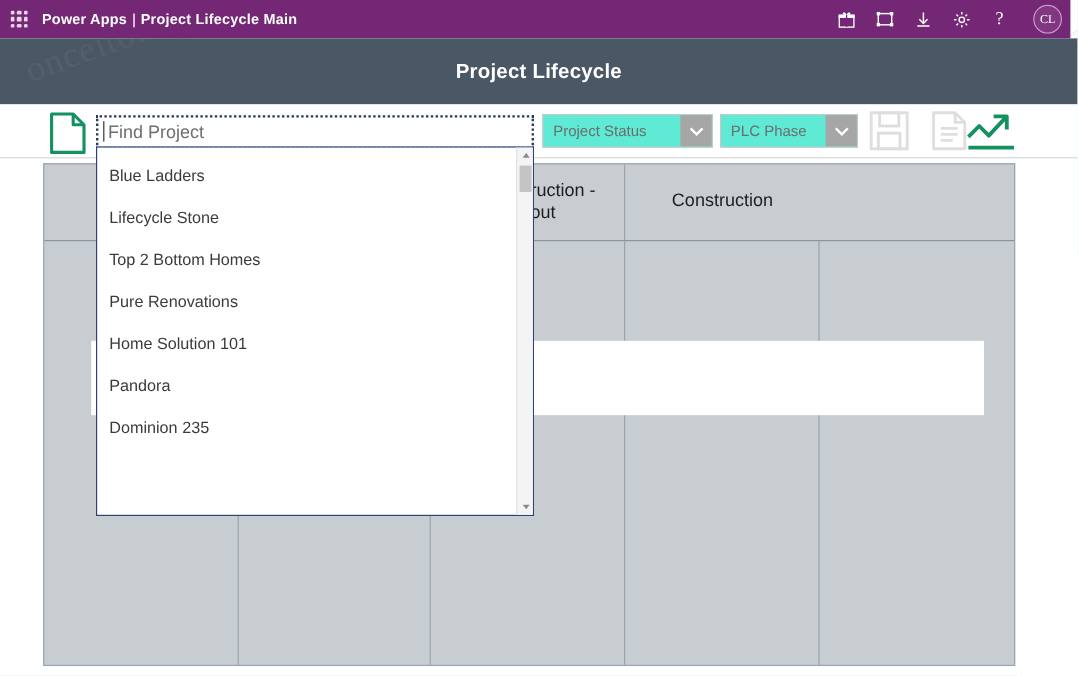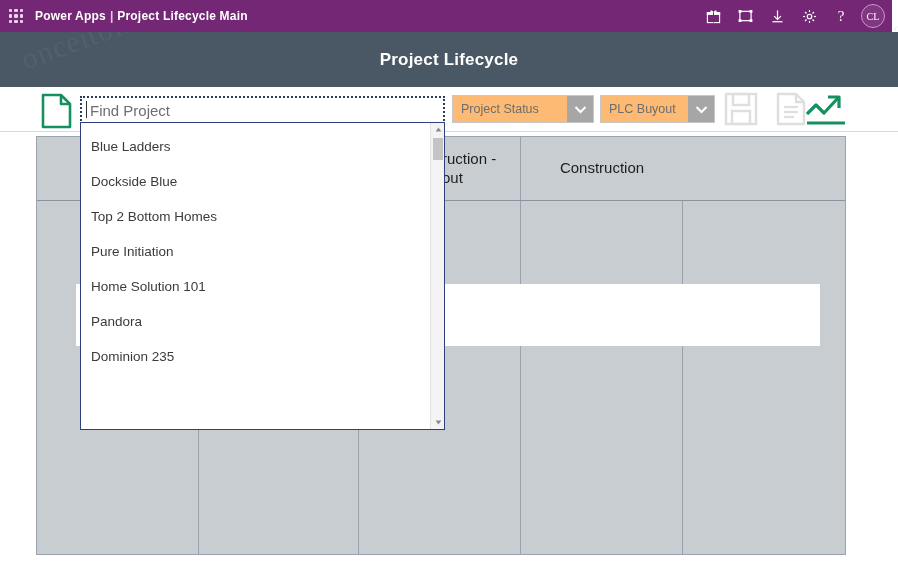--- a/index.html
+++ b/index.html
@@ -64,21 +64,21 @@
   }
   .pa-ico svg { display: block; }
   .qmark { font-size: 15px; color: #fff; font-family: "Liberation Serif", serif; }
   .avatar {
     width: 24px; height: 24px; border-radius: 50%;
     border: 1px solid #c79ac7;
     background: #813681;
     display: flex; align-items: center; justify-content: center;
     color: #ffffff; font-size: 10px;
     font-family: "Liberation Serif", serif;
-    margin-left: 4px;
+    margin-left: 12px;
   }
 
   
   .app-band {
     position: absolute; left: 0; top: 32px;
     width: 898px; height: 55px;
     background: #4a5866;
     display: flex; align-items: center; justify-content: center;
     overflow: hidden;
   }
@@ -111,21 +111,21 @@
     padding-left: 8px;
   }
   .find-input::placeholder { color: #6e6e6e; opacity: 1; }
   .caret {
     position: absolute; left: 86px; top: 101px;
     width: 1px; height: 17px; background: #333;
   }
 
   .sel {
     position: absolute; top: 95px; height: 28px;
-    background: #fdba74;
+    background: #5eead4;
     border: 1px solid #c6c6c6;
     display: flex; align-items: center;
   }
   .sel-label {
     flex: 1; padding-left: 8px;
     font-size: 12.5px; color: #6d6d6d;
     white-space: nowrap; overflow: hidden;
   }
   .sel-btn {
     width: 26px; height: 26px;
@@ -320,21 +320,21 @@
   <div class="sel" id="sel-status">
     <span class="sel-label">Project Status</span>
     <span class="sel-btn">
       <svg width="13" height="9" viewBox="0 0 13 9">
           <path d="M1.5 2l5 5 5-5" stroke="#fff" stroke-width="2" fill="none"></path>
         </svg>
     </span>
   </div>
 
   <div class="sel" id="sel-plc">
-    <span class="sel-label">PLC Buyout</span>
+    <span class="sel-label">PLC Phase</span>
     <span class="sel-btn">
       <svg width="13" height="9" viewBox="0 0 13 9">
           <path d="M1.5 2l5 5 5-5" stroke="#fff" stroke-width="2" fill="none"></path>
         </svg>
     </span>
   </div>
 
   <div class="tb-ghost" id="ghost-save">
     <svg width="34" height="34" viewBox="0 0 34 34" fill="none">
       <rect x="2" y="2" width="30" height="30" stroke="#8d8d8d" stroke-width="2.4"></rect>
@@ -379,23 +379,23 @@
     </div>
   </div>
 
   <div class="banner">
     <span>No available touchpoints</span>
   </div>
 
   <div class="dd">
     <div class="dd-list">
       <div class="dd-item">Blue Ladders</div>
-      <div class="dd-item">Dockside Blue</div>
+      <div class="dd-item">Lifecycle Stone</div>
       <div class="dd-item">Top 2 Bottom Homes</div>
-      <div class="dd-item">Pure Initiation</div>
+      <div class="dd-item">Pure Renovations</div>
       <div class="dd-item">Home Solution 101</div>
       <div class="dd-item">Pandora</div>
       <div class="dd-item">Dominion 235</div>
     </div>
     <div class="dd-sb">
       <div class="sb-arrow up">
         <svg width="7" height="5" viewBox="0 0 7 5">
             <path d="M3.5 0.6L6.4 4.4H0.6z" fill="#8a8a8a"></path>
           </svg>
       </div>

